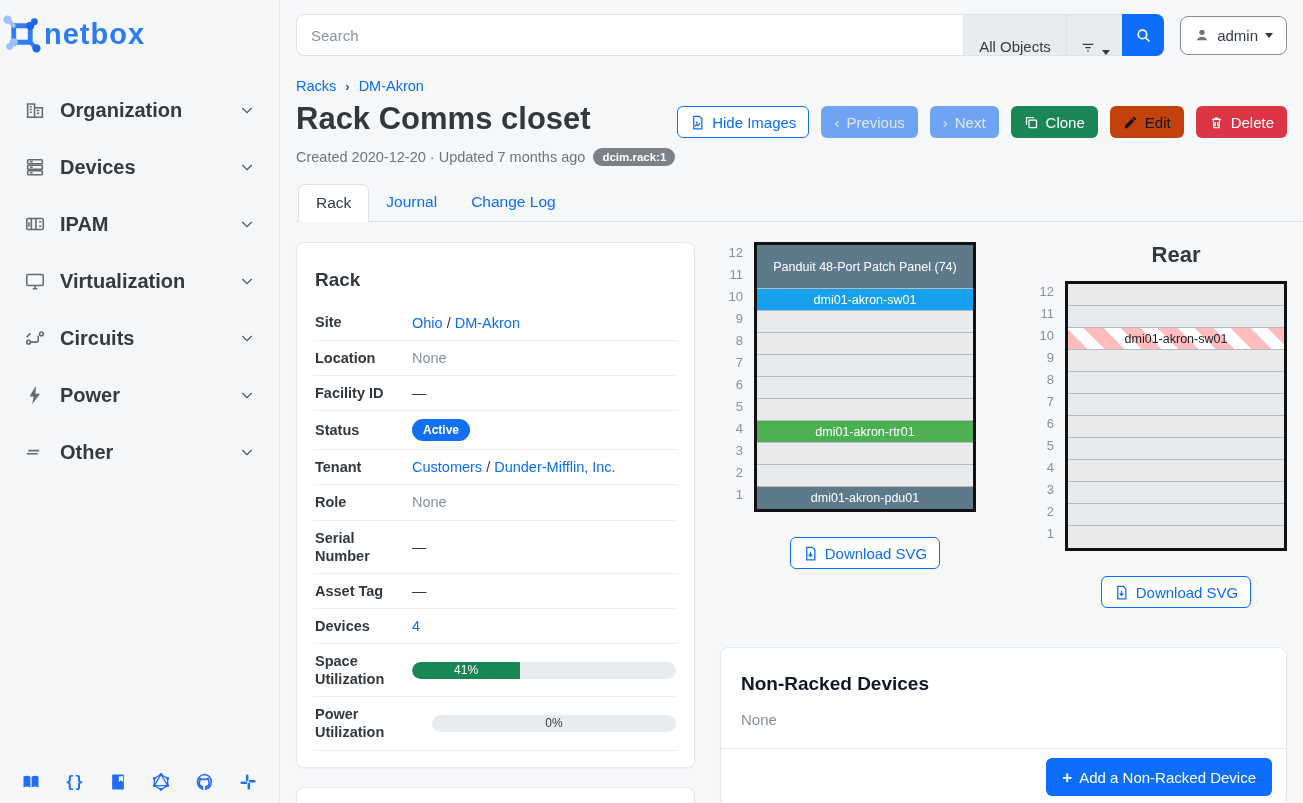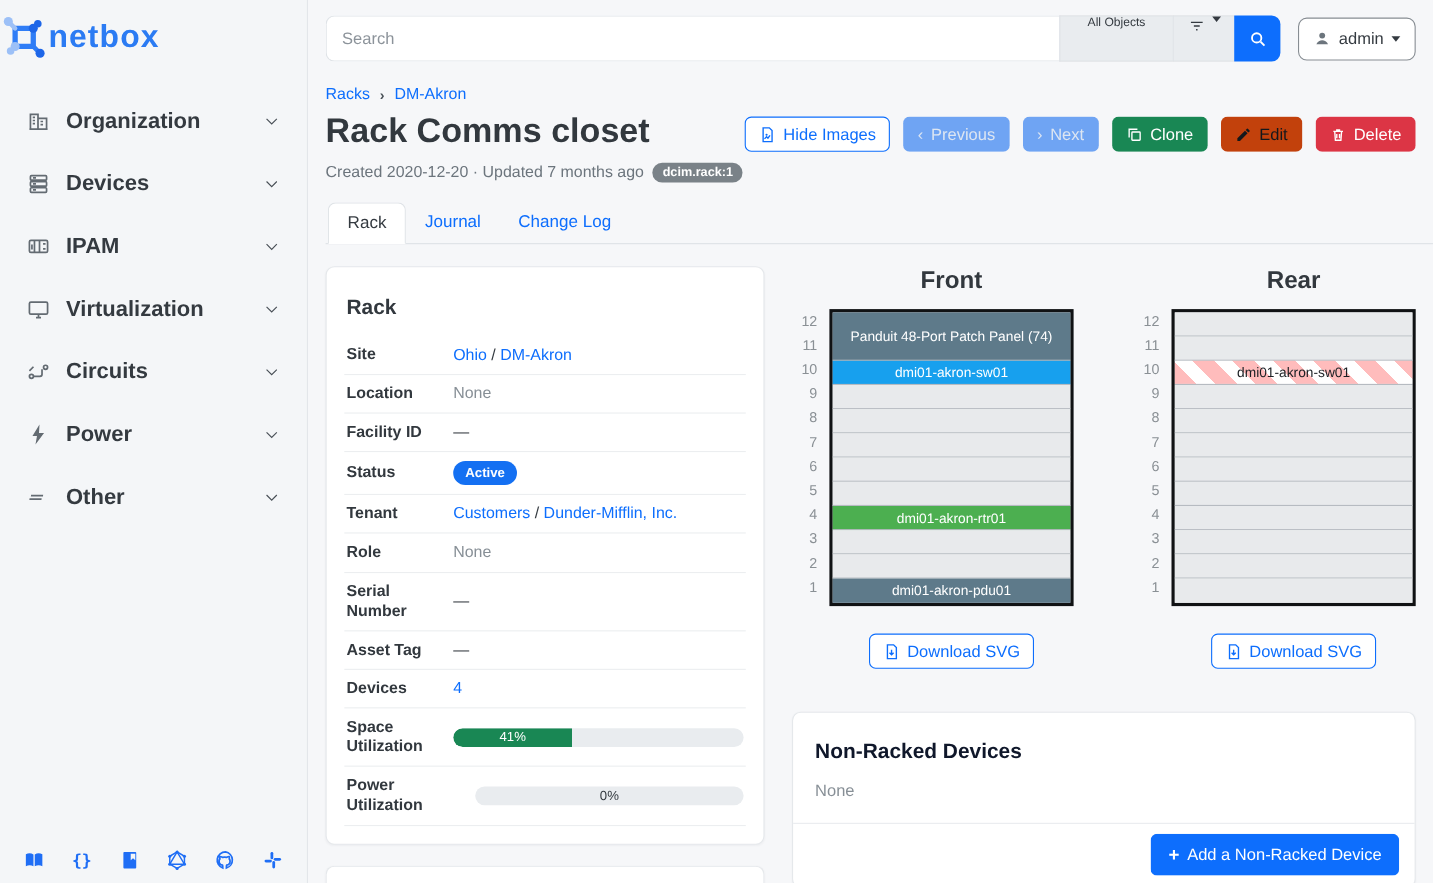--- a/index.html
+++ b/index.html
@@ -22,21 +22,21 @@
   .sf-braces { font-size:15px; font-family:"DejaVu Sans Mono", monospace; color:#1f6ef5; font-weight:700; }
 
   
   .main { margin-left:280px; padding:0 16px; height:803px; }
 
   
   .toprow { display:flex; align-items:center; margin-top:14px; }
   .input-group { display:flex; height:42px; width:868px; border-radius:16px; }
   .search-input { flex:1; border:1px solid #dfe3e7; border-right:none; border-radius:8px 0 0 8px; padding:0 14px; font-size:15px; color:#343a40; background:#fff; outline:none; }
   .search-input::placeholder { color:#8c939a; }
-  .ig-seg { display:flex; align-items:flex-start; justify-content:center; background:#e9ecef; border:1px solid #dfe3e7; border-right:none; font-size:11px; color:#343a40; }
+  .ig-seg { display:flex; align-items:flex-end; justify-content:center; background:#e9ecef; border:1px solid #dfe3e7; border-right:none; font-size:15px; color:#343a40; }
   .seg-objects { width:103px; }
   .seg-filter { width:56px; gap:6px; cursor:pointer; }
   .btn-search { width:42px; border:none; background:#0d6efd; border-radius:0 8px 8px 0; display:flex; align-items:center; justify-content:center; cursor:pointer; }
   .user-btn { margin-left:auto; height:39px; display:flex; align-items:center; gap:7px; padding:0 13px; background:#fff; border:1px solid #878d93; border-radius:8px; font-size:15px; color:#343a40; cursor:pointer; }
   .caret { width:0; height:0; border-left:4px solid transparent; border-right:4px solid transparent; border-top:5px solid currentColor; display:inline-block; }
 
   
   .breadcrumb { margin-top:22px; font-size:14.5px; display:flex; align-items:center; gap:9px; }
   .breadcrumb a { color:#0d6efd; }
   .crumb-sep { color:#495057; font-size:13px; font-weight:700; }
@@ -400,21 +400,20 @@
           </div>
         </div>
       </div>
       <div class="card stub-card"></div>
     </div>
 
     <div class="right-col">
       <div class="elev-row">
 
         <div class="elevation">
-          <div class="elev-title">Front</div>
           <div class="elev-body">
             <div class="unit-col">
               <span class="unit-num">12</span>
               <span class="unit-num">11</span>
               <span class="unit-num">10</span>
               <span class="unit-num">9</span>
               <span class="unit-num">8</span>
               <span class="unit-num">7</span>
               <span class="unit-num">6</span>
               <span class="unit-num">5</span>

